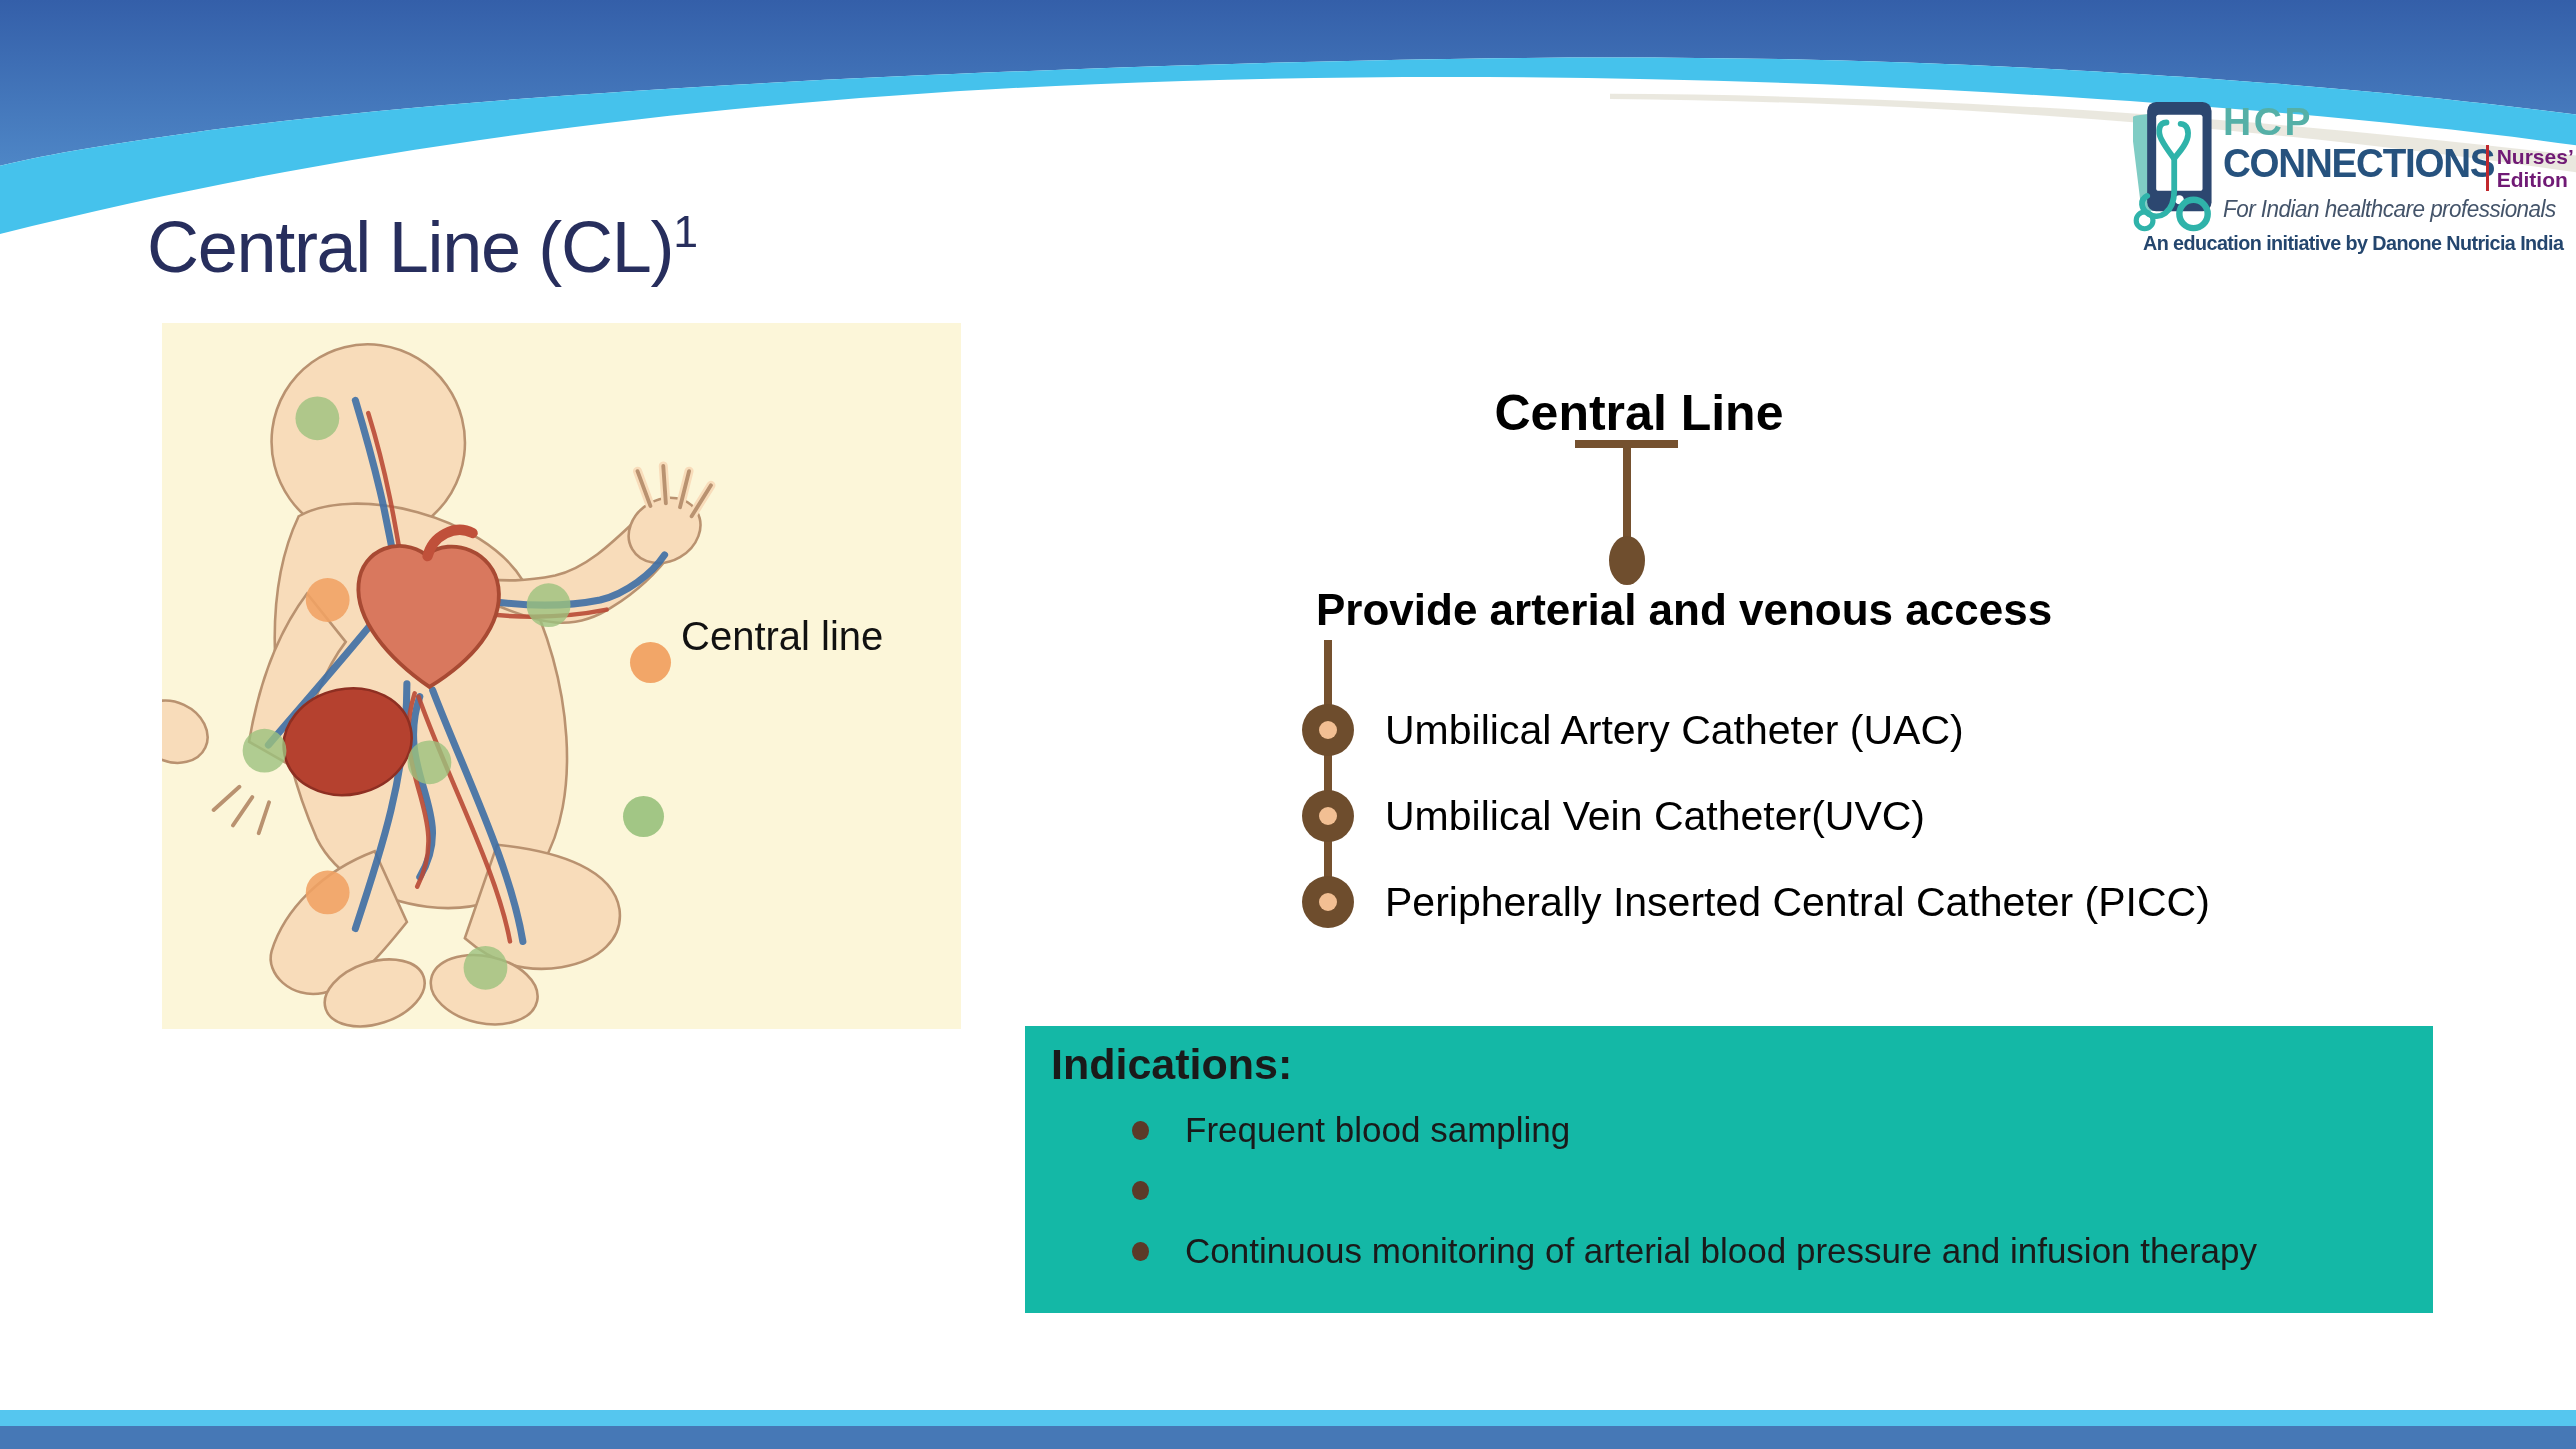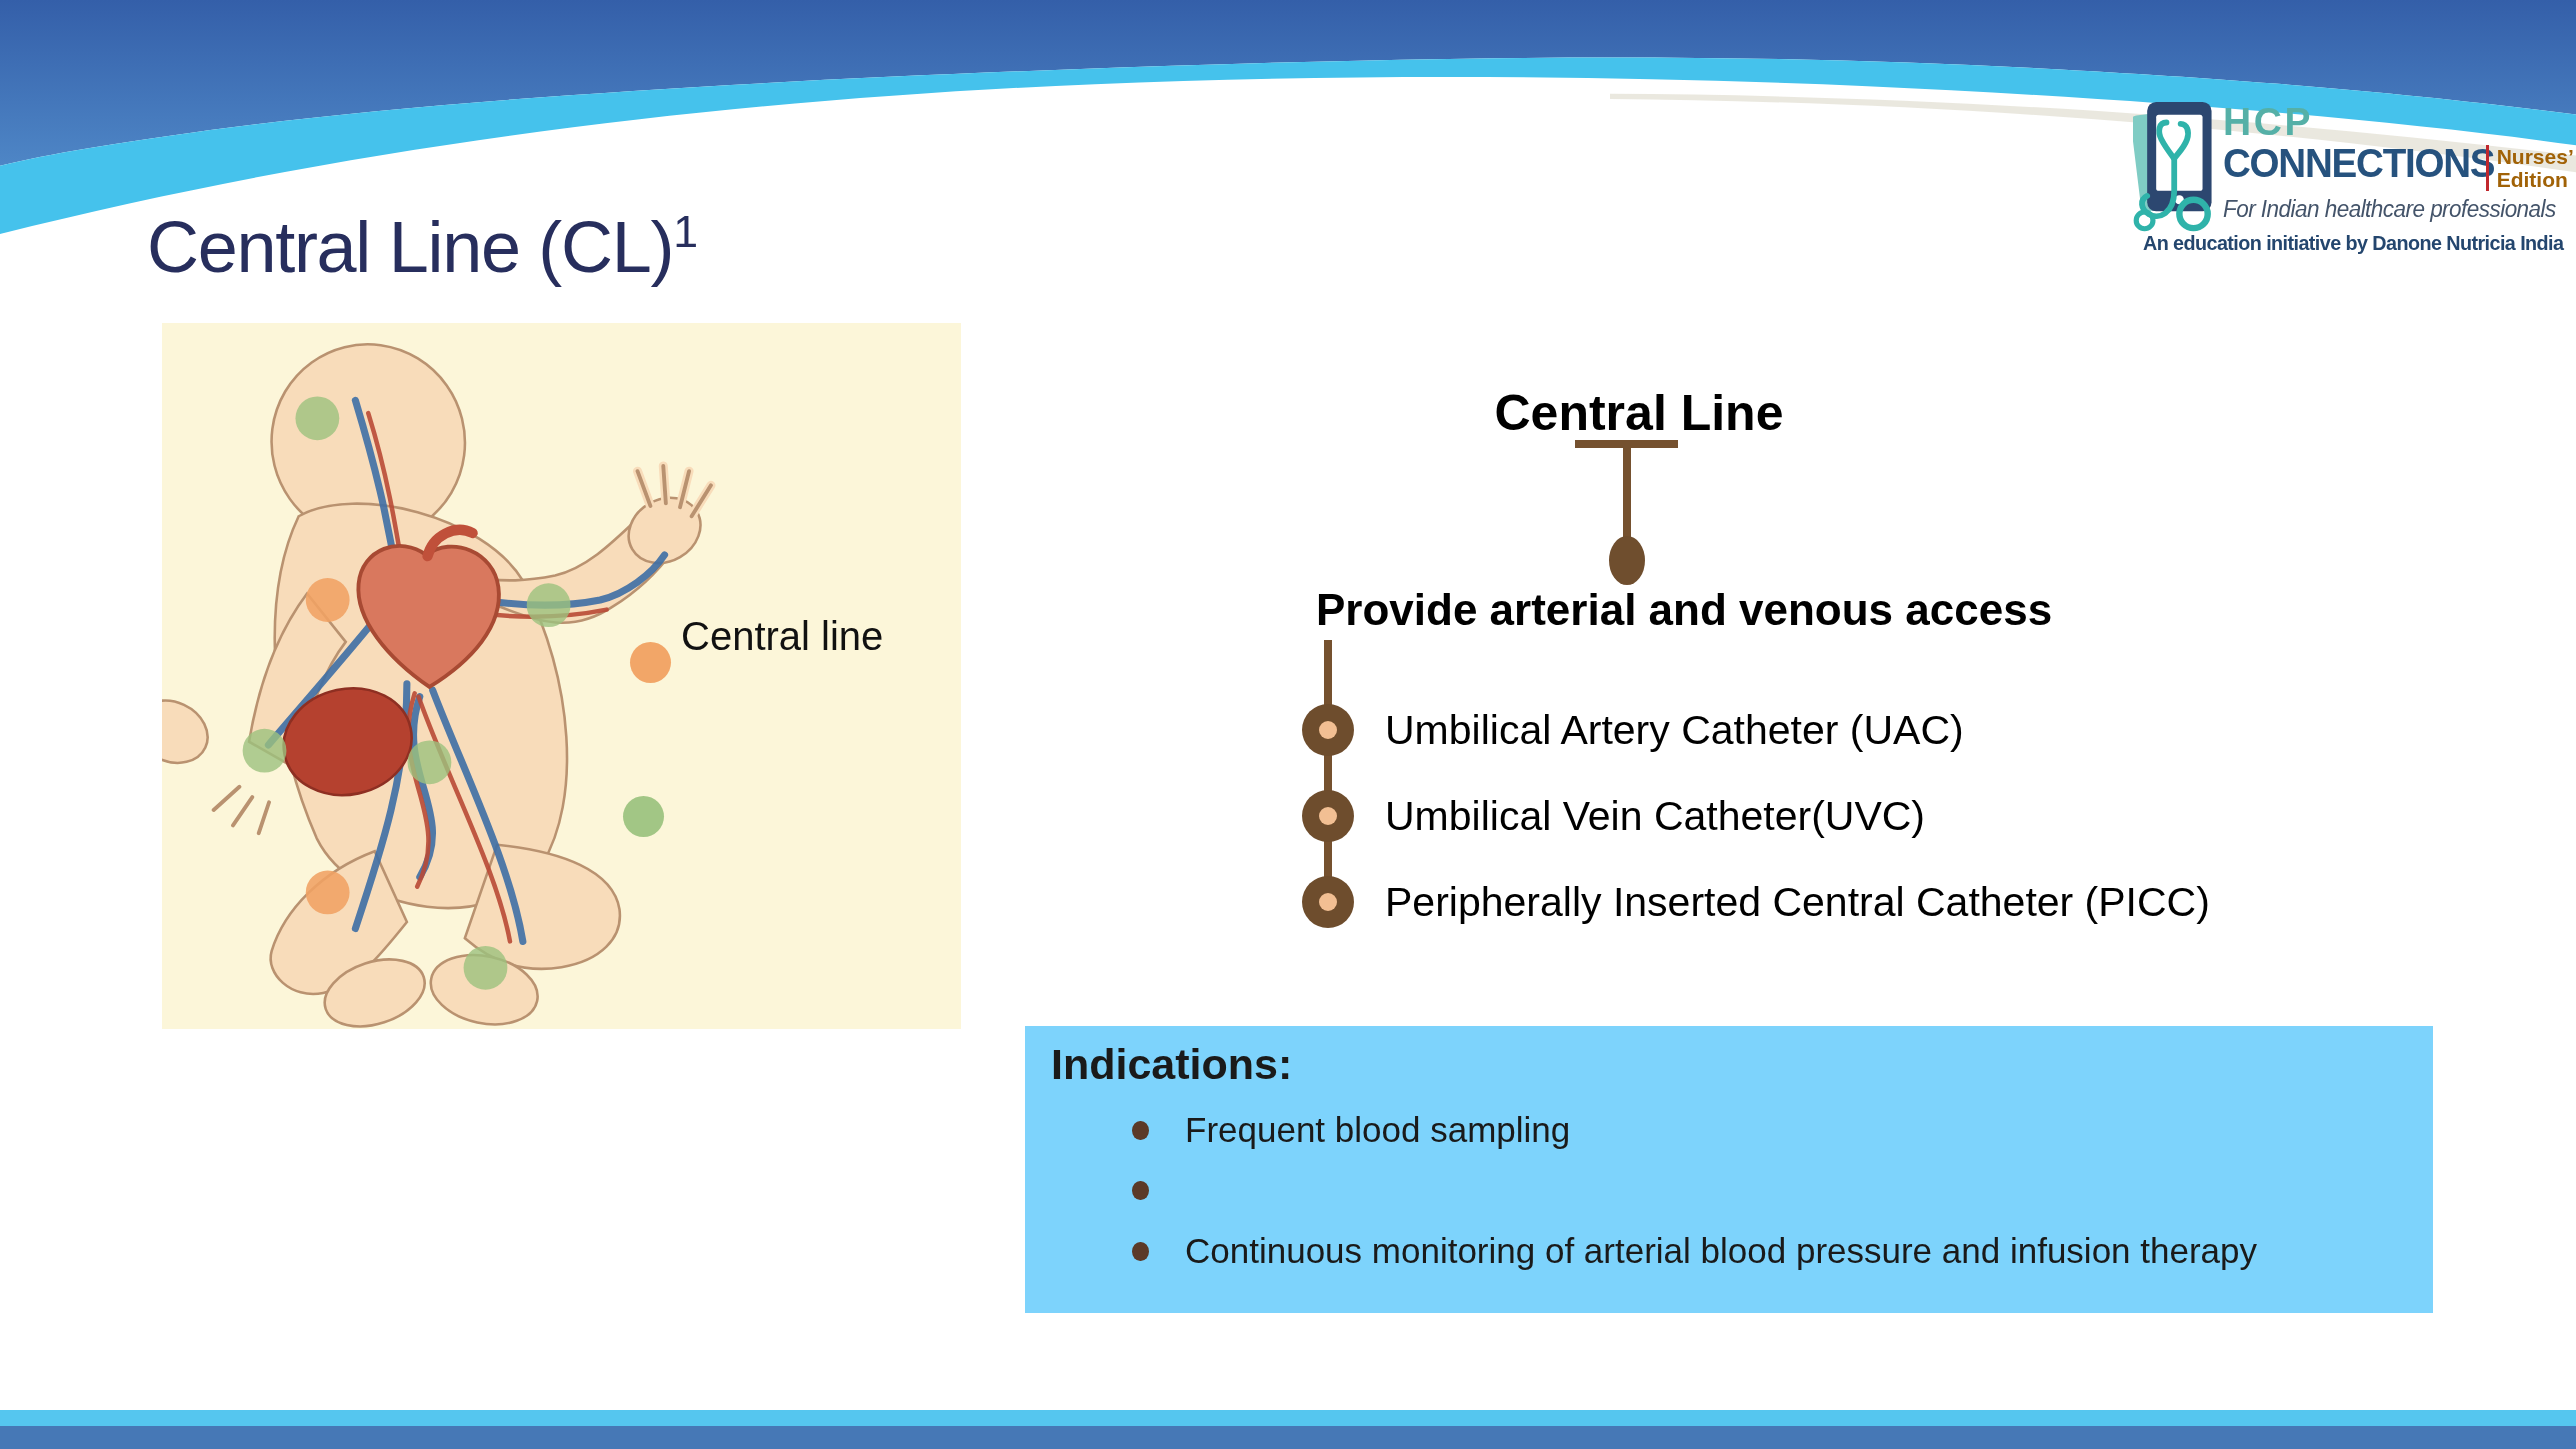--- a/index.html
+++ b/index.html
@@ -19,21 +19,21 @@
   }
   #page-title sup{font-size:62%;vertical-align:super;line-height:0;}
 
   
   #logo{position:absolute;left:2133px;top:91px;width:425px;height:174px;}
   #logo-icon{position:absolute;left:0;top:2.6px;width:85px;height:142px;}
   .logo-text{position:absolute;left:90px;white-space:nowrap;}
   #logo-hcp{top:9px;font-size:39px;font-weight:600;letter-spacing:2.6px;color:#55B0A7;}
   #logo-connections{top:49px;font-size:41px;font-weight:600;letter-spacing:-1.3px;color:#26527E;transform:scaleX(.94);transform-origin:left;}
   #logo-edition{position:absolute;left:353px;top:54px;border-left:3.2px solid #C1272D;padding-left:7.7px;
-    font-size:21px;line-height:23px;font-weight:700;color:#a16207;white-space:nowrap;}
+    font-size:21px;line-height:23px;font-weight:700;color:#701a75;white-space:nowrap;}
   #logo-tagline{top:104px;font-size:24.5px;font-style:italic;letter-spacing:-0.6px;color:#44546A;transform:scaleX(.92);transform-origin:left;}
   #logo-subtext{position:absolute;left:10.3px;top:140px;font-size:21px;font-weight:700;letter-spacing:-0.6px;color:#24466E;white-space:nowrap;transform:scaleX(.94);transform-origin:left;}
 
   
   #baby-panel{position:absolute;left:162px;top:323px;width:799px;height:706px;background:#FCF6D9;}
   #baby-svg{position:absolute;left:0;top:0;width:100%;height:100%;}
   .legend-item{position:absolute;left:519px;width:277px;font-size:40px;line-height:62px;color:#111;}
   #legend-central{top:282px;}
   #legend-iv{top:430px;}
   .legend-dot{position:absolute;border-radius:50%;}
@@ -59,21 +59,21 @@
     position:absolute;left:1316px;top:585px;font-size:44px;font-weight:700;color:#000;white-space:nowrap;
   }
   #node-line{position:absolute;left:1324px;top:640px;width:8.4px;height:263px;}
   .node{position:absolute;left:1302px;width:52px;height:52px;border-radius:50%;background:#6E4D2D;}
   .node::after{content:"";position:absolute;left:16.7px;top:16.7px;width:18px;height:18px;border-radius:50%;background:#F2BF93;}
   #node-uac{top:704px;} #node-uvc{top:790px;} #node-picc{top:876px;}
   .node-label{position:absolute;left:1385px;height:52px;line-height:52px;font-size:41px;color:#000;white-space:nowrap;}
   #label-uac{top:704px;} #label-uvc{top:790px;} #label-picc{top:876px;}
 
   
-  #indications-box{position:absolute;left:1025px;top:1026px;width:1408px;height:287px;background:#7dd3fc;}
+  #indications-box{position:absolute;left:1025px;top:1026px;width:1408px;height:287px;background:#14b8a6;}
   #indications-heading{position:absolute;left:26px;top:14px;font-size:43px;font-weight:700;color:#1a1a1a;}
   .ind-row{position:absolute;left:160px;height:46px;line-height:46px;font-size:35px;color:#1a1a1a;white-space:nowrap;}
   .ind-dot{position:absolute;left:107px;width:16.7px;height:19.3px;border-radius:50%;background:#5B3A28;}
   #ind-row-0{top:81px;} #ind-dot-0{top:95px;}
   #ind-row-1{top:142px;} #ind-dot-1{top:155px;}
   #ind-row-2{top:202px;} #ind-dot-2{top:216px;}
 
   
   #footnote{position:absolute;left:18px;top:1374px;font-size:26px;color:#111;white-space:nowrap;}
   #bar-cyan{position:absolute;left:0;top:1410px;width:2576px;height:15.5px;background:#55C6EF;}

